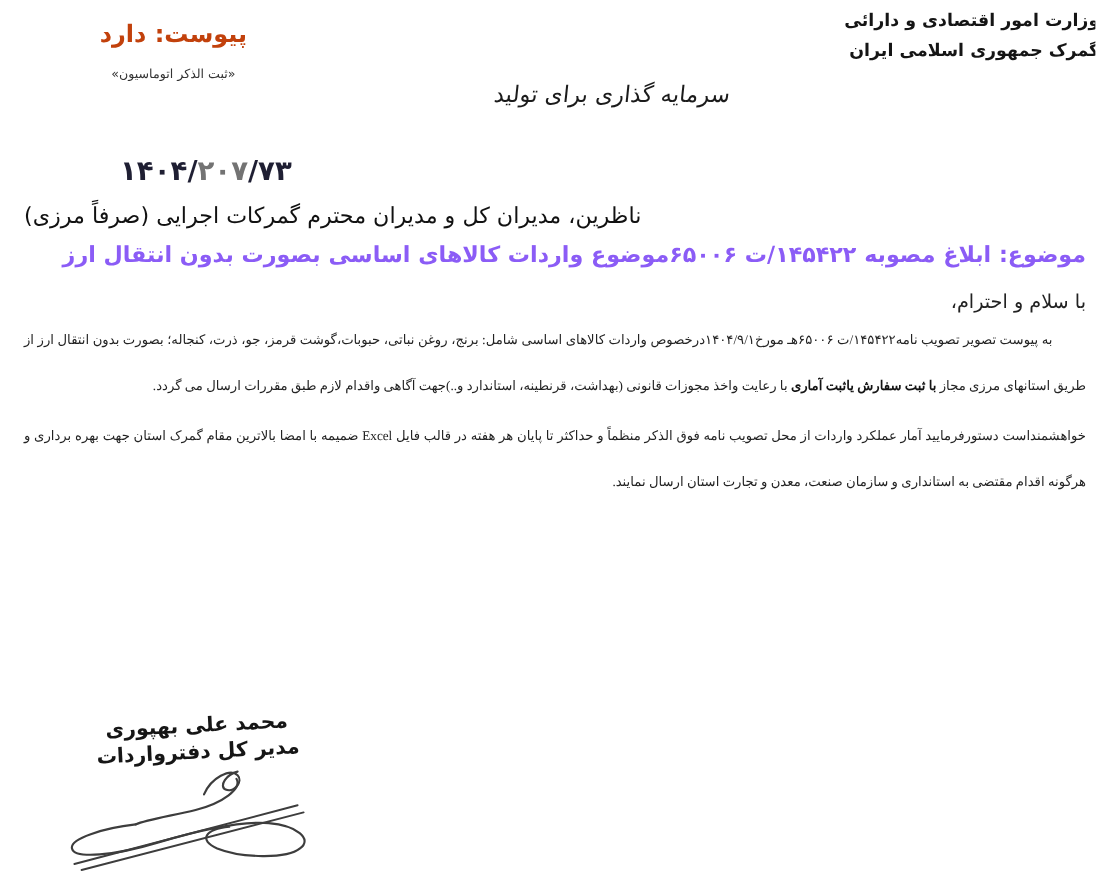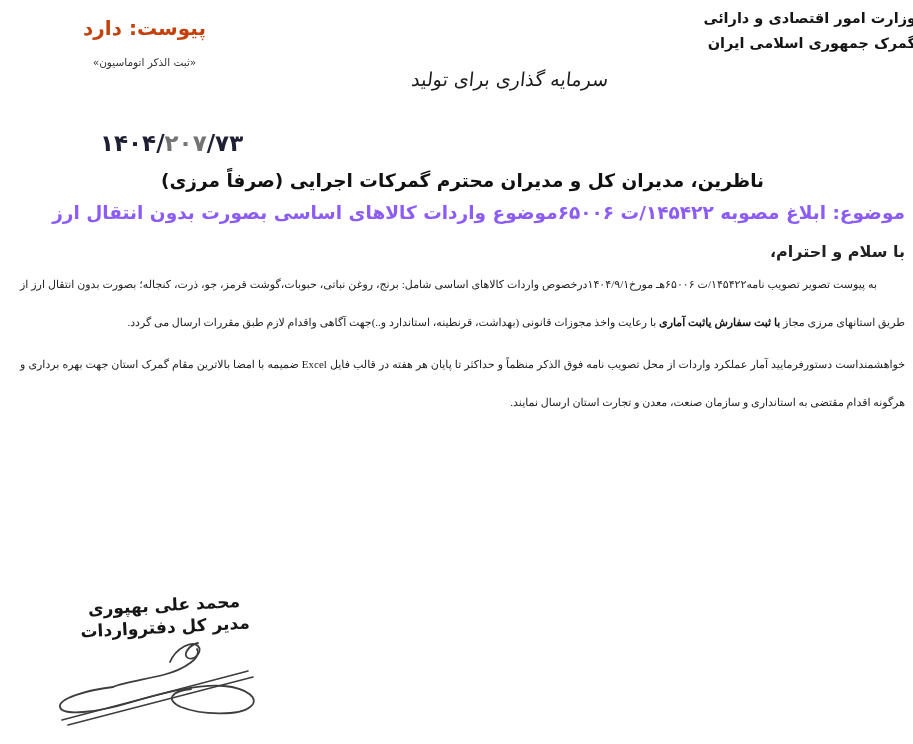--- a/index.html
+++ b/index.html
@@ -71,38 +71,37 @@
   .ref-number .red { color: #737373; }
   
   .letter-body {
     position: absolute;
     top: 166px;
     right: 8px;
     left: 20px;
   }
   .recipients {
     font-size: 18.5px;
-    font-weight: bold;
+    font-weight: normal;
     color: #111;
-    text-align: center;
+    text-align: left;
     line-height: 30px;
   }
   .subject {
     font-size: 18.5px;
     font-weight: bold;
     color: #8b5cf6;
     text-align: right;
     line-height: 30px;
     margin-top: 2px;
   }
   .salutation {
     margin-top: 14px;
     font-size: 16px;
     color: #222;
-    font-weight: bold;
   }
   .para {
     font-size: 11px;
     line-height: 38px;
     text-align: justify;
     text-justify: inter-word;
     color: #232323;
     font-family: Liberation Serif, serif;
   }
   .para-1 { margin-top: 4px; text-indent: 28px; }

